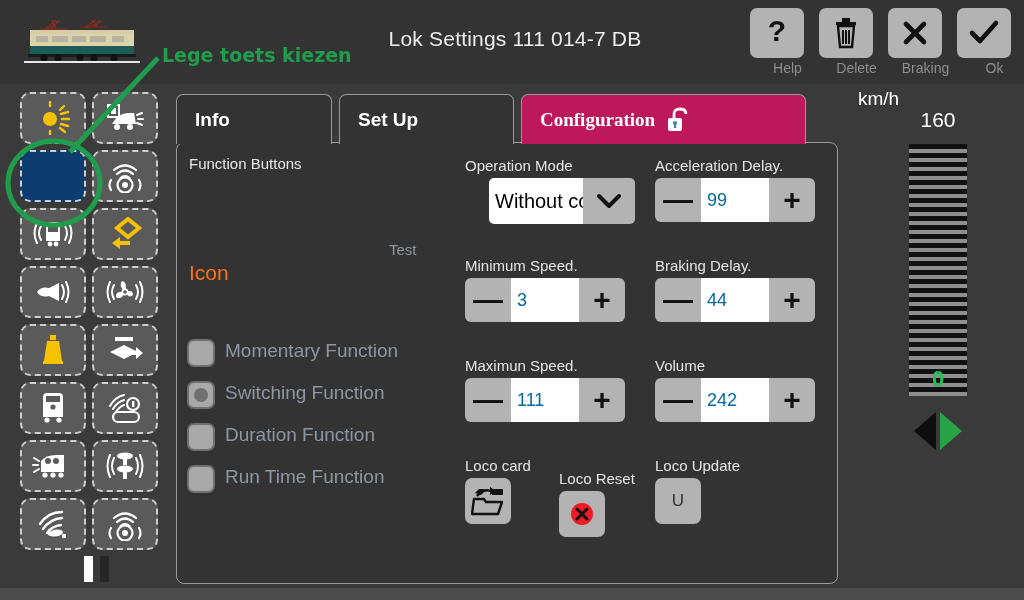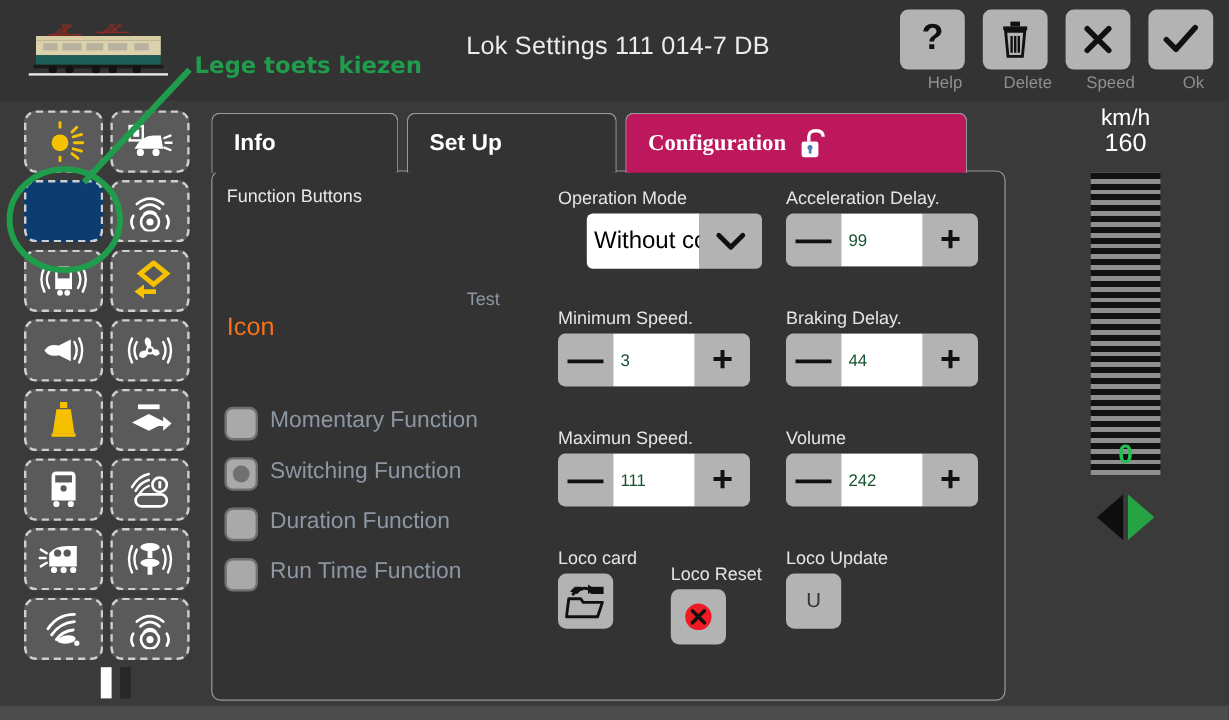--- a/index.html
+++ b/index.html
@@ -93,42 +93,42 @@
   .field { position: absolute; }
   .field-label { color: #e5e5e5; font-size: 15px; margin-bottom: 4px; display: block; }
   .spinner { display: flex; height: 44px; }
   .sp-btn {
     width: 46px; background: #b3b3b3; display: flex; align-items: center; justify-content: center;
     color: #111; font-size: 30px; font-weight: bold; line-height: 1;
   }
   .sp-btn.minus { border-radius: 6px 0 0 6px; }
   .sp-btn.plus { border-radius: 0 6px 6px 0; }
   .sp-val {
-    width: 68px; background: #ffffff; color: #14532d; font-size: 14px;
+    width: 68px; background: #ffffff; color: #0369a1; font-size: 18px;
     display: flex; align-items: center; padding-left: 6px;
   }
   .select-wrap { display: flex; height: 46px; width: 170px; padding-left: 24px; }
   .select-val {
     flex: 1; background: #fff; color: #000; font-size: 20px;
     display: flex; align-items: center; padding-left: 6px;
     overflow: hidden; white-space: nowrap; border-radius: 5px 0 0 5px;
   }
   .select-arrow {
     width: 52px; background: #b3b3b3; border-radius: 0 5px 5px 0;
     display: flex; align-items: center; justify-content: center;
   }
   .sq-btn {
     width: 46px; height: 46px; background: #b3b3b3; border-radius: 7px;
     display: flex; align-items: center; justify-content: center;
     color: #333; font-size: 17px;
   }
 
   
   .gauge-wrap { position: absolute; left: 858px; top: 88px; width: 160px; }
-  .gauge-unit { text-align: center; color: #ffffff; font-size: 19px; }
+  .gauge-unit { text-align: left; color: #ffffff; font-size: 19px; }
   .gauge-max { text-align: center; color: #ffffff; font-size: 21px; margin-top: -2px; }
   .gauge-bar {
     position: relative; margin: 12px auto 0; width: 58px; height: 252px;
     background: repeating-linear-gradient(to bottom,
       #111111 0px, #111111 5px, #8f8f8f 5px, #8f8f8f 9px);
   }
   .gauge-zero {
     position: absolute; left: 0; right: 0; bottom: 4px; text-align: center;
     color: #22c055; font-size: 22px; font-weight: bold;
   }
@@ -207,21 +207,21 @@
         <div class="tool-btn">
           <span>
             <svg width="30" height="30" viewBox="0 0 30 30">
               <g stroke="#111" stroke-width="4.6" stroke-linecap="round">
                   <line x1="6" y1="6" x2="24" y2="24"></line>
                   <line x1="24" y1="6" x2="6" y2="24"></line>
                 </g>
             </svg>
           </span>
         </div>
-        <span class="tool-label">Speed</span>
+        <span class="tool-label">Braking</span>
       </div>
       <div class="tool">
         <div class="tool-btn">
           <span>
             <svg width="32" height="28" viewBox="0 0 32 28">
               <polyline points="4,14 12,22 28,4" fill="none" stroke="#111" stroke-width="4.6" stroke-linecap="round" stroke-linejoin="round"></polyline>
             </svg>
           </span>
         </div>
         <span class="tool-label">Ok</span>

